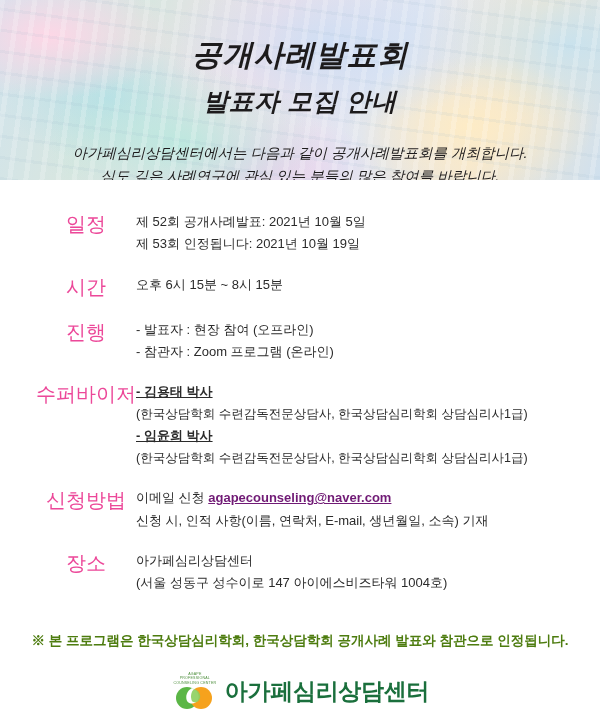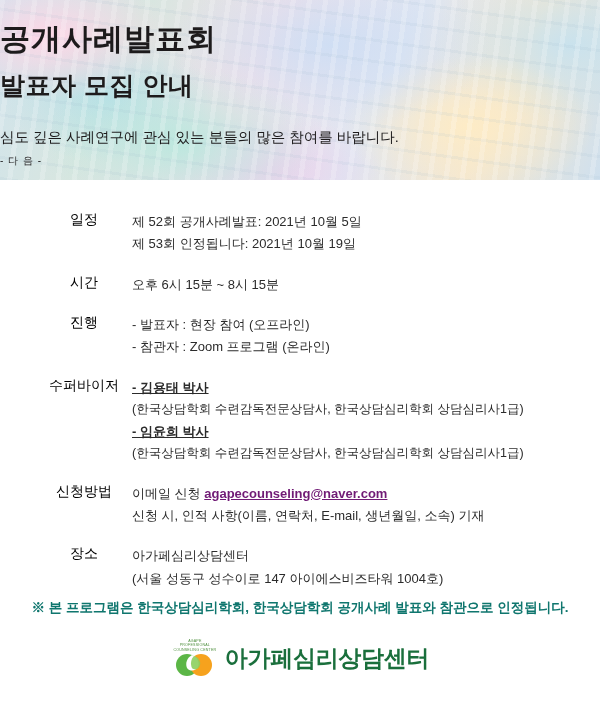--- a/index.html
+++ b/index.html
@@ -36,21 +36,23 @@
     position: absolute;
     inset: 0;
     background:
       repeating-linear-gradient(98deg, rgba(255,255,255,0.20) 0px, rgba(255,255,255,0.20) 5px, rgba(255,255,255,0) 5px, rgba(255,255,255,0) 16px),
       repeating-linear-gradient(8deg, rgba(150,180,200,0.10) 0px, rgba(150,180,200,0.10) 3px, rgba(255,255,255,0) 3px, rgba(255,255,255,0) 21px);
     pointer-events: none;
   }
   .banner-inner {
     position: relative;
     z-index: 2;
-    padding-top: 22px;
+    text-align: center;
+    padding-top: 38px;
+    font-style: italic;
   }
   .title-main {
     font-size: 30px;
     font-weight: bold;
     letter-spacing: 1px;
     color: #1d1b1c;
     line-height: 1.15;
   }
   .title-sub {
     font-size: 25px;
@@ -80,46 +82,46 @@
     width: 100%;
     border-collapse: collapse;
   }
   table.info td {
     vertical-align: top;
     padding: 9px 0;
   }
   td.label {
     width: 96px;
     text-align: center;
-    font-size: 14px;
-    color: #000000;
+    font-size: 20px;
+    color: #ec4899;
     white-space: nowrap;
     padding-right: 10px;
   }
   td.value {
     font-size: 13px;
     color: #2b2b2b;
     line-height: 1.72;
   }
   .line { display: block; }
   .bold { font-weight: bold; text-decoration: underline; }
   .small { font-size: 12.5px; }
   .email {
     color: #701a75;
     text-decoration: underline;
     font-weight: bold;
   }
 
   
   .notice {
-    margin: 0 0 0 0;
+    margin: 28px 0 0 0;
     padding: 0 26px;
     font-size: 13.5px;
     font-weight: bold;
-    color: #0f766e;
+    color: #4d7c0f;
     text-align: center;
   }
 
   
   .footer {
     margin-top: 22px;
     display: flex;
     align-items: center;
     justify-content: center;
     gap: 8px;
@@ -149,20 +151,21 @@
   }
 </style>
 </head>
 <body>
 
 <div class="banner">
   <div class="banner-inner">
     <div class="title-main">공개사례발표회</div>
     <div class="title-sub">발표자 모집 안내</div>
     <div class="intro">
+      <span class="line">아가페심리상담센터에서는 다음과 같이 공개사례발표회를 개최합니다.</span>
       <span class="line">심도 깊은 사례연구에 관심 있는 분들의 많은 참여를 바랍니다.</span>
       <span class="dashline">- 다 음 -</span>
     </div>
   </div>
 </div>
 
 <div class="content">
   <table class="info">
     <tbody>
       <tr>

